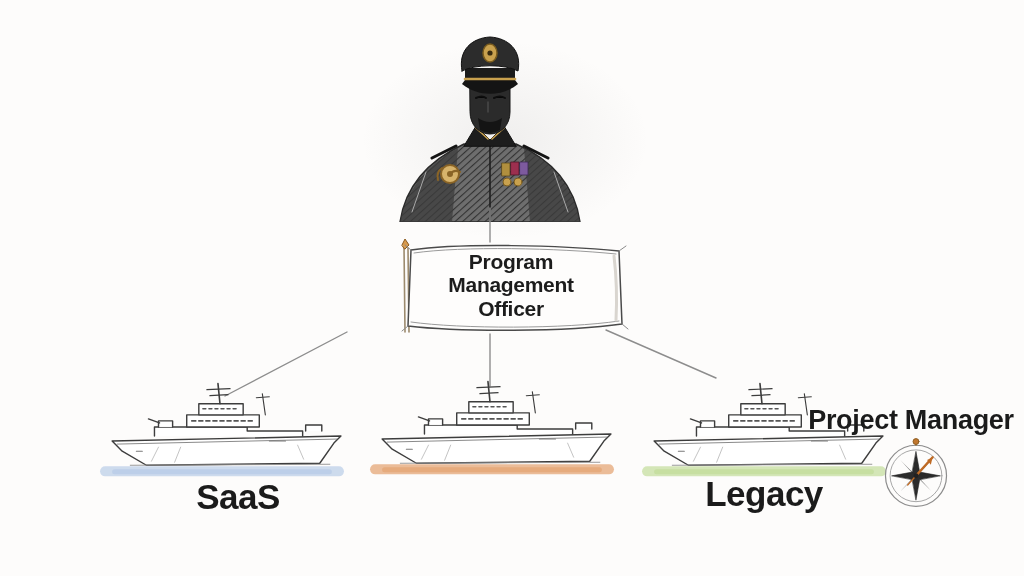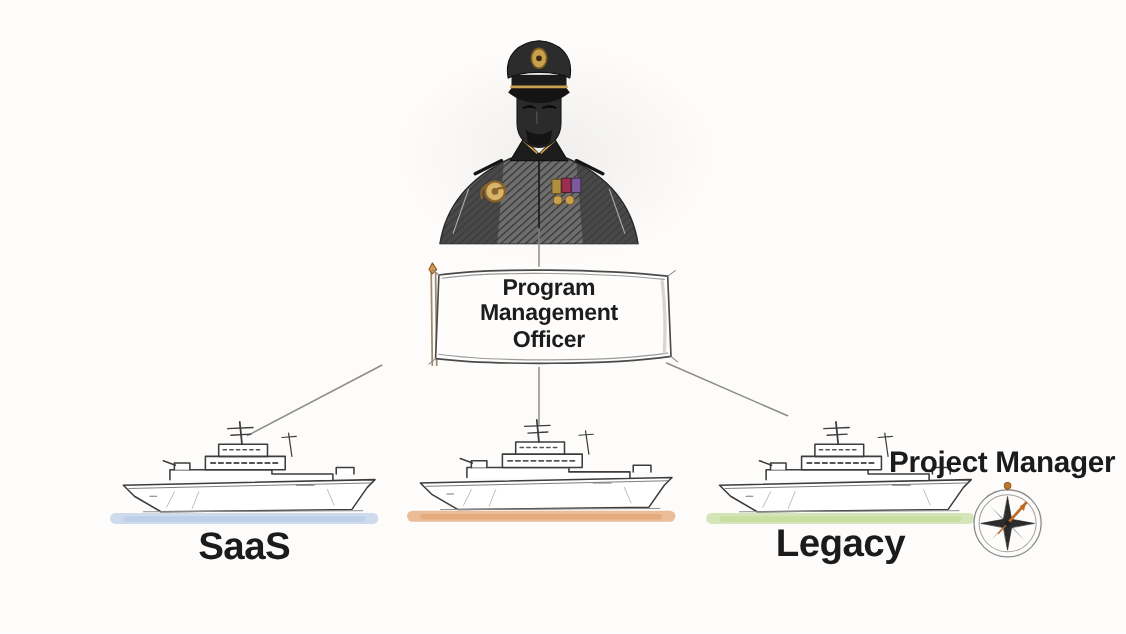--- a/index.html
+++ b/index.html
@@ -9,36 +9,36 @@
     background:#fdfcfb;
   }
   .abs{position:absolute;}
   
   .officer-halo{
     left:360px;top:40px;width:290px;height:200px;border-radius:50%;
     background:radial-gradient(ellipse at center,rgba(120,120,120,.10),rgba(120,120,120,0) 70%);
   }
   .officer-svg{left:392px;top:22px;width:196px;height:200px;}
   .lines-svg{left:0;top:0;width:1024px;height:576px;pointer-events:none;}
-  .banner-wrap{left:378px;top:236px;width:240px;height:100px;}
+  .banner-wrap{left:390px;top:236px;width:240px;height:100px;}
   .banner-svg{position:absolute;left:0;top:0;width:240px;height:100px;}
   .banner-label{
     position:absolute;left:28px;top:16px;width:186px;height:66px;
     display:flex;align-items:center;justify-content:center;text-align:center;
     font-size:21px;font-weight:600;line-height:1.12;color:#1c1c1c;letter-spacing:-.3px;
   }
   .ship-svg{width:252px;height:104px;}
   .ship-1{left:96px;top:380px;}
   .ship-2{left:366px;top:378px;}
   .ship-3{left:638px;top:380px;}
   .ship-label{
     width:252px;text-align:center;
     font-size:35px;font-weight:600;color:#1b1b1b;letter-spacing:-.5px;
   }
-  .ship-label-1{left:96px;top:477px;}
+  .ship-label-1{left:112px;top:477px;}
   .ship-label-2{left:366px;top:477px;}
   .ship-label-3{left:638px;top:474px;}
   .pm-label{
     left:804px;top:405px;width:214px;text-align:center;
     font-size:27px;font-weight:600;color:#1b1b1b;letter-spacing:-.3px;
   }
   .compass-svg{left:879px;top:436px;width:74px;height:74px;}
   .sketch{stroke-linecap:round;stroke-linejoin:round;}
 </style>
 </head>

